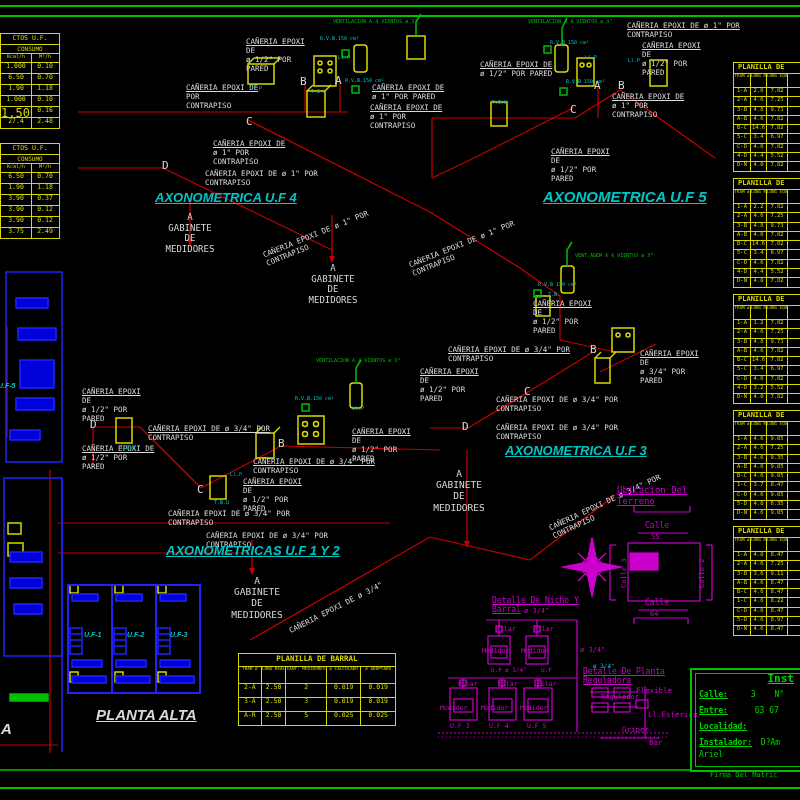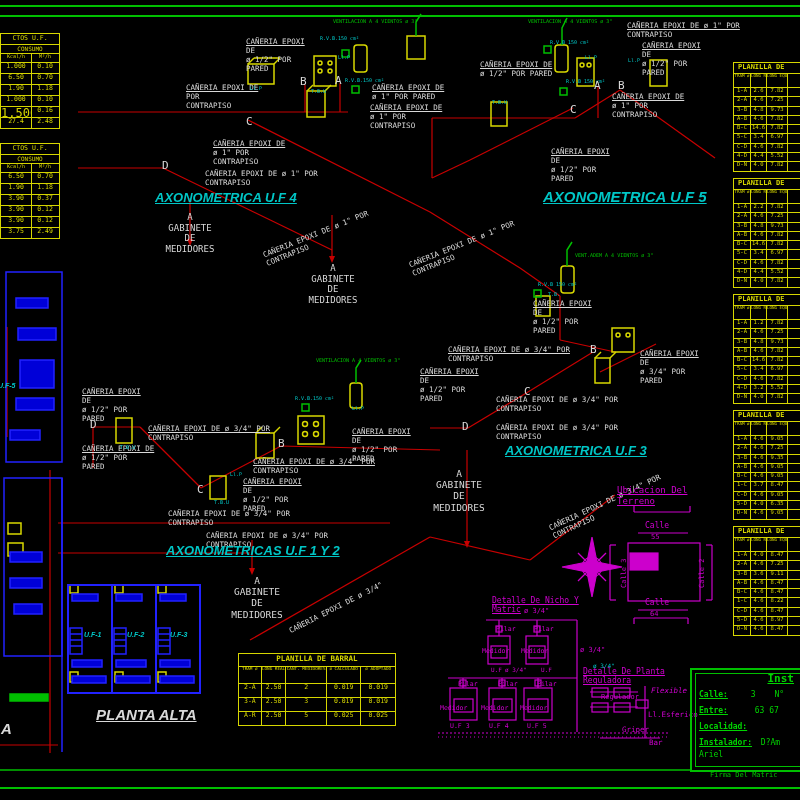--- a/index.html
+++ b/index.html
@@ -987,21 +987,21 @@
         <div>64</div>
       </div>
       <div class="lbl m" style="left: 620px; top: 588px; font-size: 7px; transform: rotate(-90deg);">
         <div>Calle 3</div>
       </div>
       <div class="lbl m" style="left: 698px; top: 588px; font-size: 7px; transform: rotate(-90deg);">
         <div>Calle 2</div>
       </div>
       <div class="lbl m" style="left: 492px; top: 596px; font-size: 8px;">
         <div style="text-decoration: underline;">Detalle De Nicho  Y</div>
-        <div style="text-decoration: underline;">Matric</div>
+        <div style="text-decoration: underline;">Barral</div>
       </div>
       <div class="lbl m" style="left: 524px; top: 607px; font-size: 7px;">
         <div>ø 3/4"</div>
       </div>
       <div class="lbl m" style="left: 580px; top: 646px; font-size: 7px;">
         <div>ø 3/4"</div>
       </div>
       <div class="lbl m" style="left: 505px; top: 666px; font-size: 6px;">
         <div>ø 3/4"</div>
       </div>
@@ -1050,21 +1050,21 @@
       <div class="lbl m" style="left: 527px; top: 723px; font-size: 6.5px;">
         <div>U.F 5</div>
       </div>
       <div class="lbl m" style="left: 583px; top: 667px; font-size: 8px;">
         <div style="text-decoration: underline;">Detalle De Planta</div>
         <div style="text-decoration: underline;">Reguladora</div>
       </div>
       <div class="lbl m" style="left: 601px; top: 693px; font-size: 7px;">
         <div>Regulador</div>
       </div>
-      <div class="lbl m" style="left: 651px; top: 687px; font-size: 7.5px; font-style: italic;">
+      <div class="lbl m" style="left: 636px; top: 687px; font-size: 7.5px;">
         <div>Flexible</div>
       </div>
       <div class="lbl m" style="left: 648px; top: 711px; font-size: 7.5px;">
         <div>Ll.Esferico</div>
       </div>
       <div class="lbl m" style="left: 622px; top: 726px; font-size: 7.5px;">
         <div>Griper</div>
       </div>
       <div class="lbl m" style="left: 649px; top: 739px; font-size: 7.5px;">
         <div>Bar</div>

